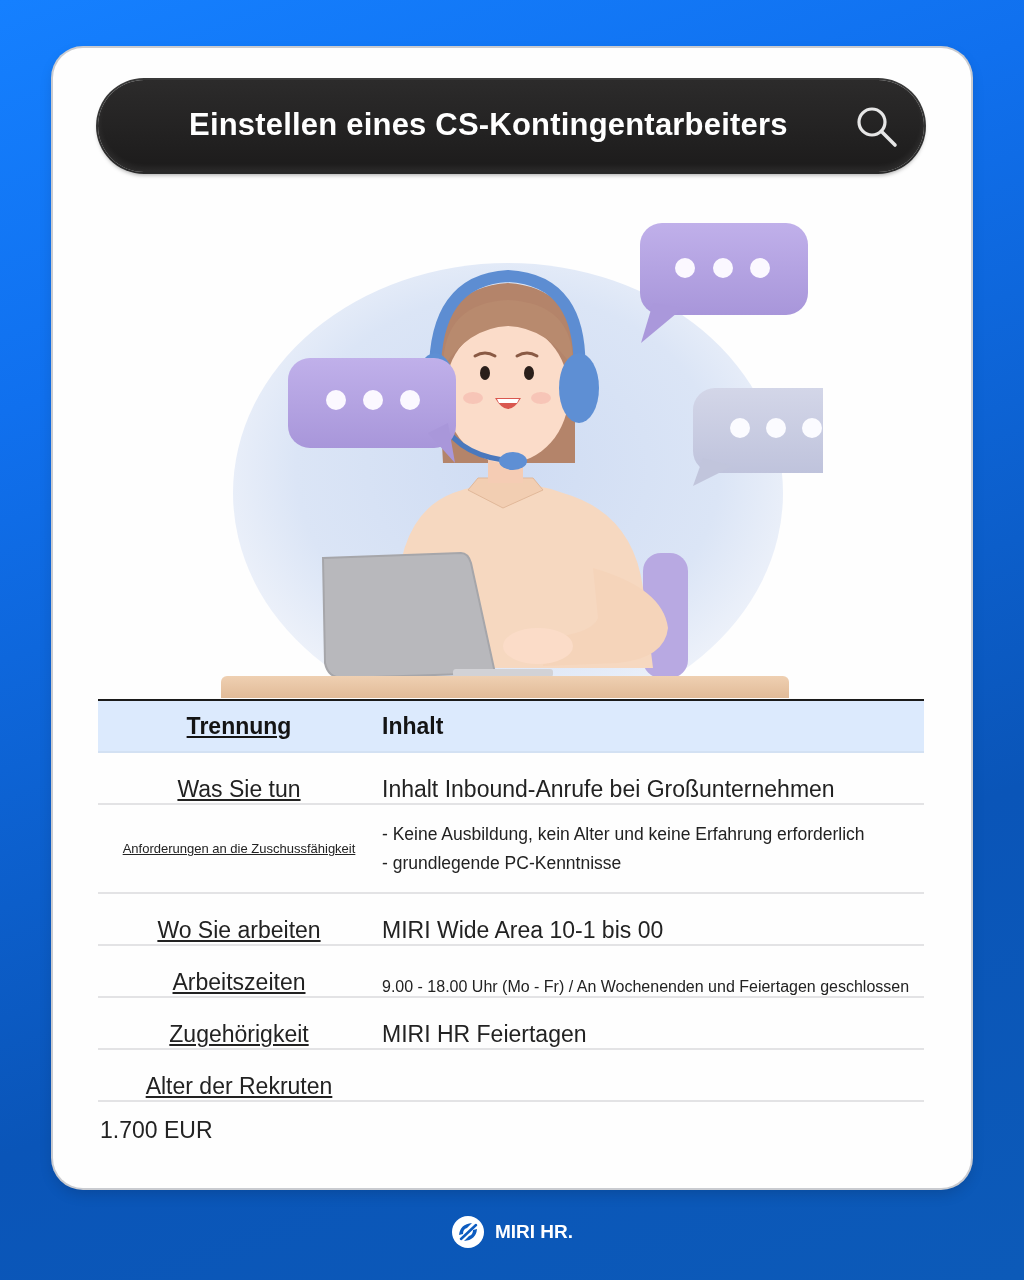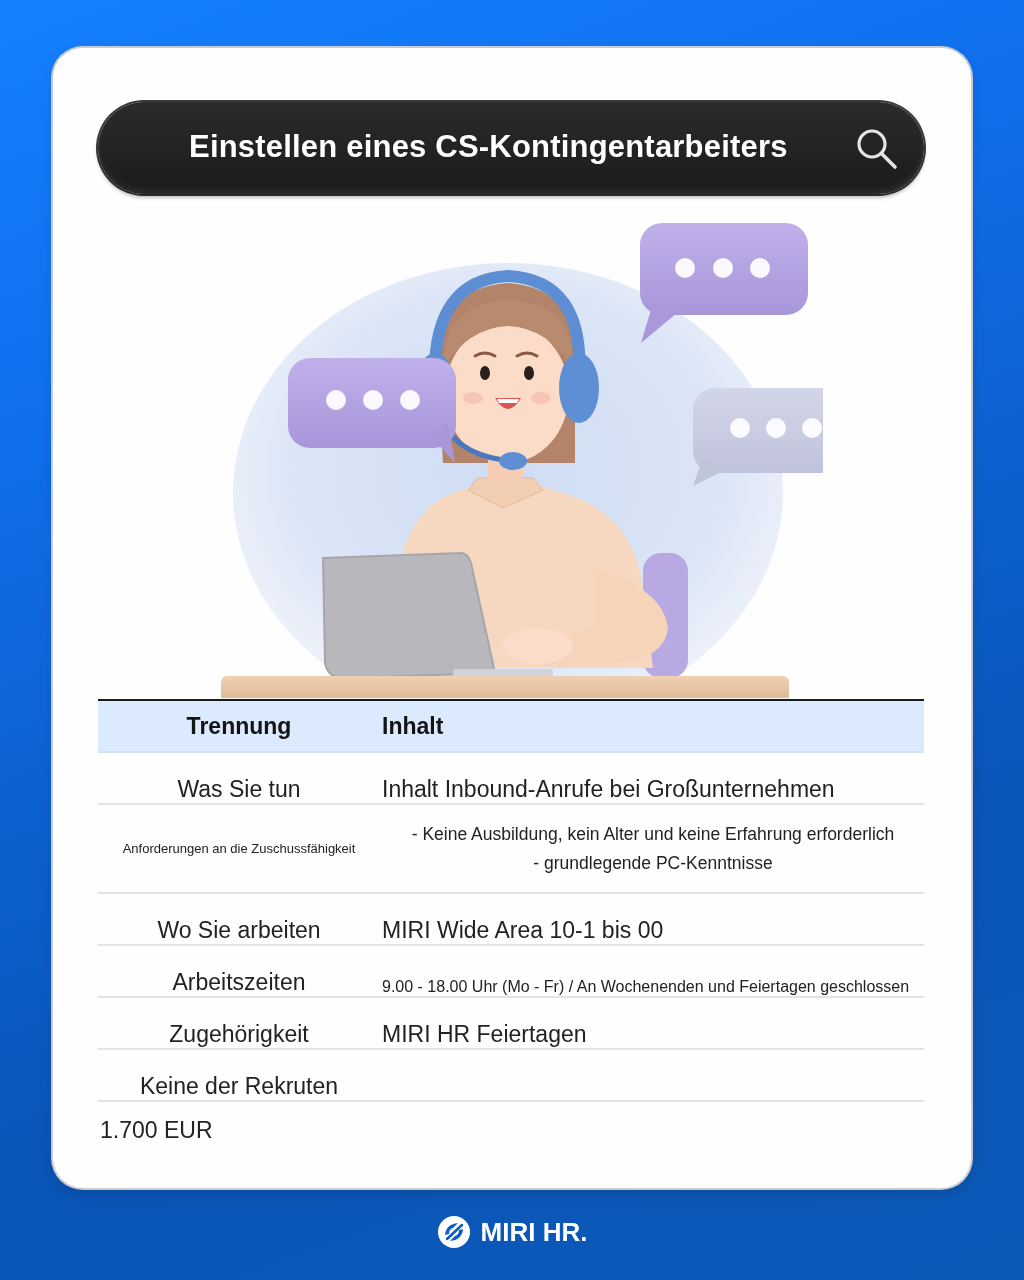--- a/index.html
+++ b/index.html
@@ -7,51 +7,51 @@
       width: 1024px; height: 1280px; overflow: hidden; position: relative;
       background: linear-gradient(160deg, #1580ff 0%, #1070ee 25%, #0a55b8 70%, #0c5ab8 100%);
       font-family: "Liberation Sans", "DejaVu Sans", sans-serif;
     }
     .card {
       position: absolute; left: 53px; top: 48px; width: 918px; height: 1140px;
       background: #fefefe; border-radius: 30px;
       box-shadow: 0 0 0 2px #c9cbd0, 0 6px 14px rgba(0,0,0,0.15);
     }
     .searchbar {
-      position: absolute; left: 45px; top: 54px; width: 826px; height: 92px;
+      position: absolute; left: 45px; top: 32px; width: 826px; height: 92px;
       background: linear-gradient(180deg, #2c2b2b 0%, #1c1b1b 100%);
       border-radius: 46px;
       box-shadow: inset 0 -4px 6px rgba(255,255,255,0.08), 0 3px 4px rgba(0,0,0,0.35), 0 0 0 2px #3a3a3a;
       display: flex; align-items: center; justify-content: flex-end;
     }
     .search-title {
       color: #ffffff; font-weight: bold; font-size: 31px; letter-spacing: 0.2px;
       position: absolute; left: 91px; top: 27px;
     }
     .search-icon { position: absolute; right: 24px; top: 24px; width: 46px; height: 46px; }
     .illustration { position: absolute; left: 150px; top: 160px; width: 620px; height: 490px; }
     .table {
       position: absolute; left: 45px; top: 651px; width: 826px;
       border-top: 2px solid #1b1b1b;
     }
     .row { display: flex; align-items: center; border-bottom: 2px solid #e3e3e5; color: #222; }
     .row.header { background: #dceafd; height: 50px; border-bottom: 2px solid #d3e1f3; }
     .row.header .c1, .row.header .c2 { font-weight: bold; font-size: 23px; color: #141414; }
-    .c1 { width: 282px; text-align: center; font-size: 23px; }
+    .c1 { width: 282px; text-align: center; font-size: 23px; text-decoration: underline; }
     .c2 { flex: 1; padding-left: 2px; font-size: 23px; }
     .row.r52 { height: 50px; align-items: flex-end; }
     .row.tall { height: 87px; }
     .c1.small { font-size: 13px; }
     .c2.small { font-size: 16px; }
-    .c2.medium { font-size: 17.5px; line-height: 29px; text-align: center; }
+    .c2.medium { font-size: 17.5px; line-height: 29px; }
     .row.last { border-bottom: none; height: 56px; }
     .footer {
       position: absolute; left: 0; top: 1207px; width: 1024px; height: 50px;
       display: flex; align-items: center; justify-content: center; gap: 10px;
-      color: #ffffff; font-weight: bold; font-size: 26px;
+      color: #ffffff; font-weight: bold; font-size: 19px;
     }
     .logo-icon { width: 34px; height: 34px; }
   </style>
 </head>
 <body>
 
 <div class="card">
 
   <div class="searchbar">
     <span class="search-title">Einstellen eines CS-Kontingentarbeiters</span>
@@ -174,21 +174,21 @@
     </div>
     <div class="row r52">
       <div class="c1">Arbeitszeiten</div>
       <div class="c2 small">9.00 - 18.00 Uhr (Mo - Fr) / An Wochenenden und Feiertagen geschlossen</div>
     </div>
     <div class="row r52">
       <div class="c1">Zugehörigkeit</div>
       <div class="c2">MIRI HR Feiertagen</div>
     </div>
     <div class="row r52">
-      <div class="c1">Keine der Rekruten</div>
+      <div class="c1">Alter der Rekruten</div>
     </div>
     <div class="row last">
       <div class="c2">1.700 EUR</div>
     </div>
   </div>
 </div>
 
 <div class="footer">
   <svg class="logo-icon" viewBox="0 0 34 34">
     <circle cx="17" cy="17" r="16" fill="#ffffff"></circle>

